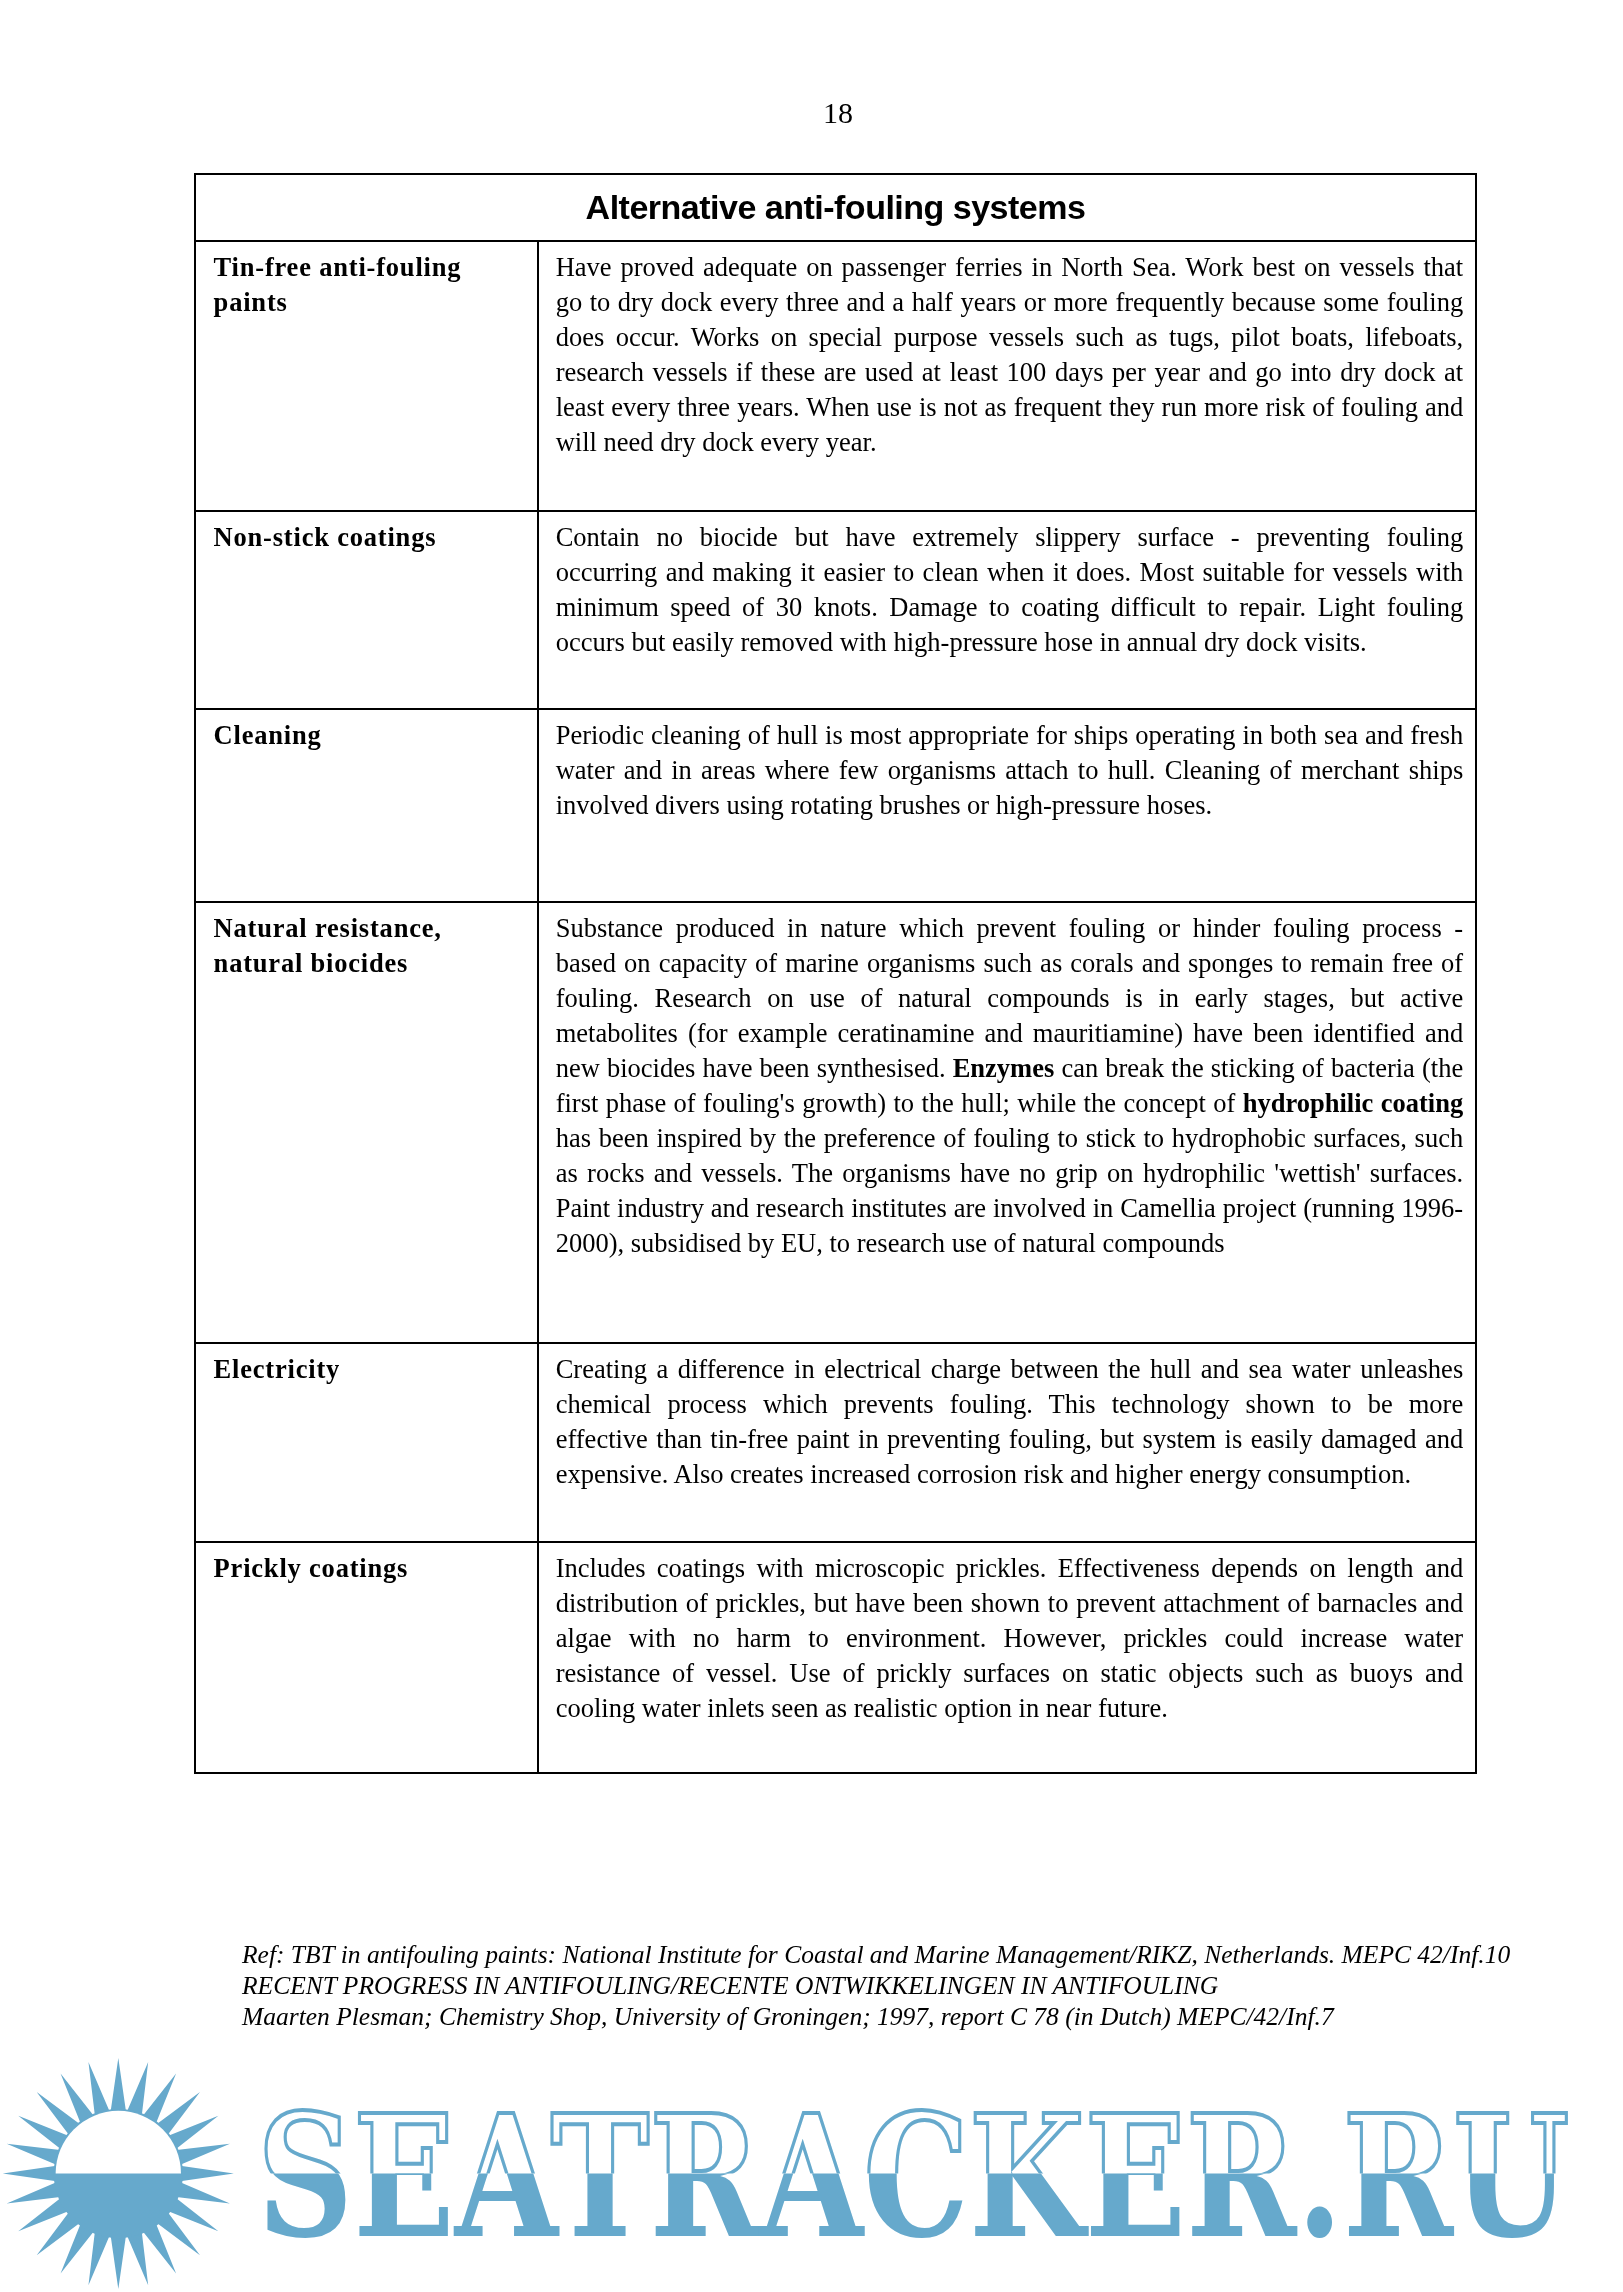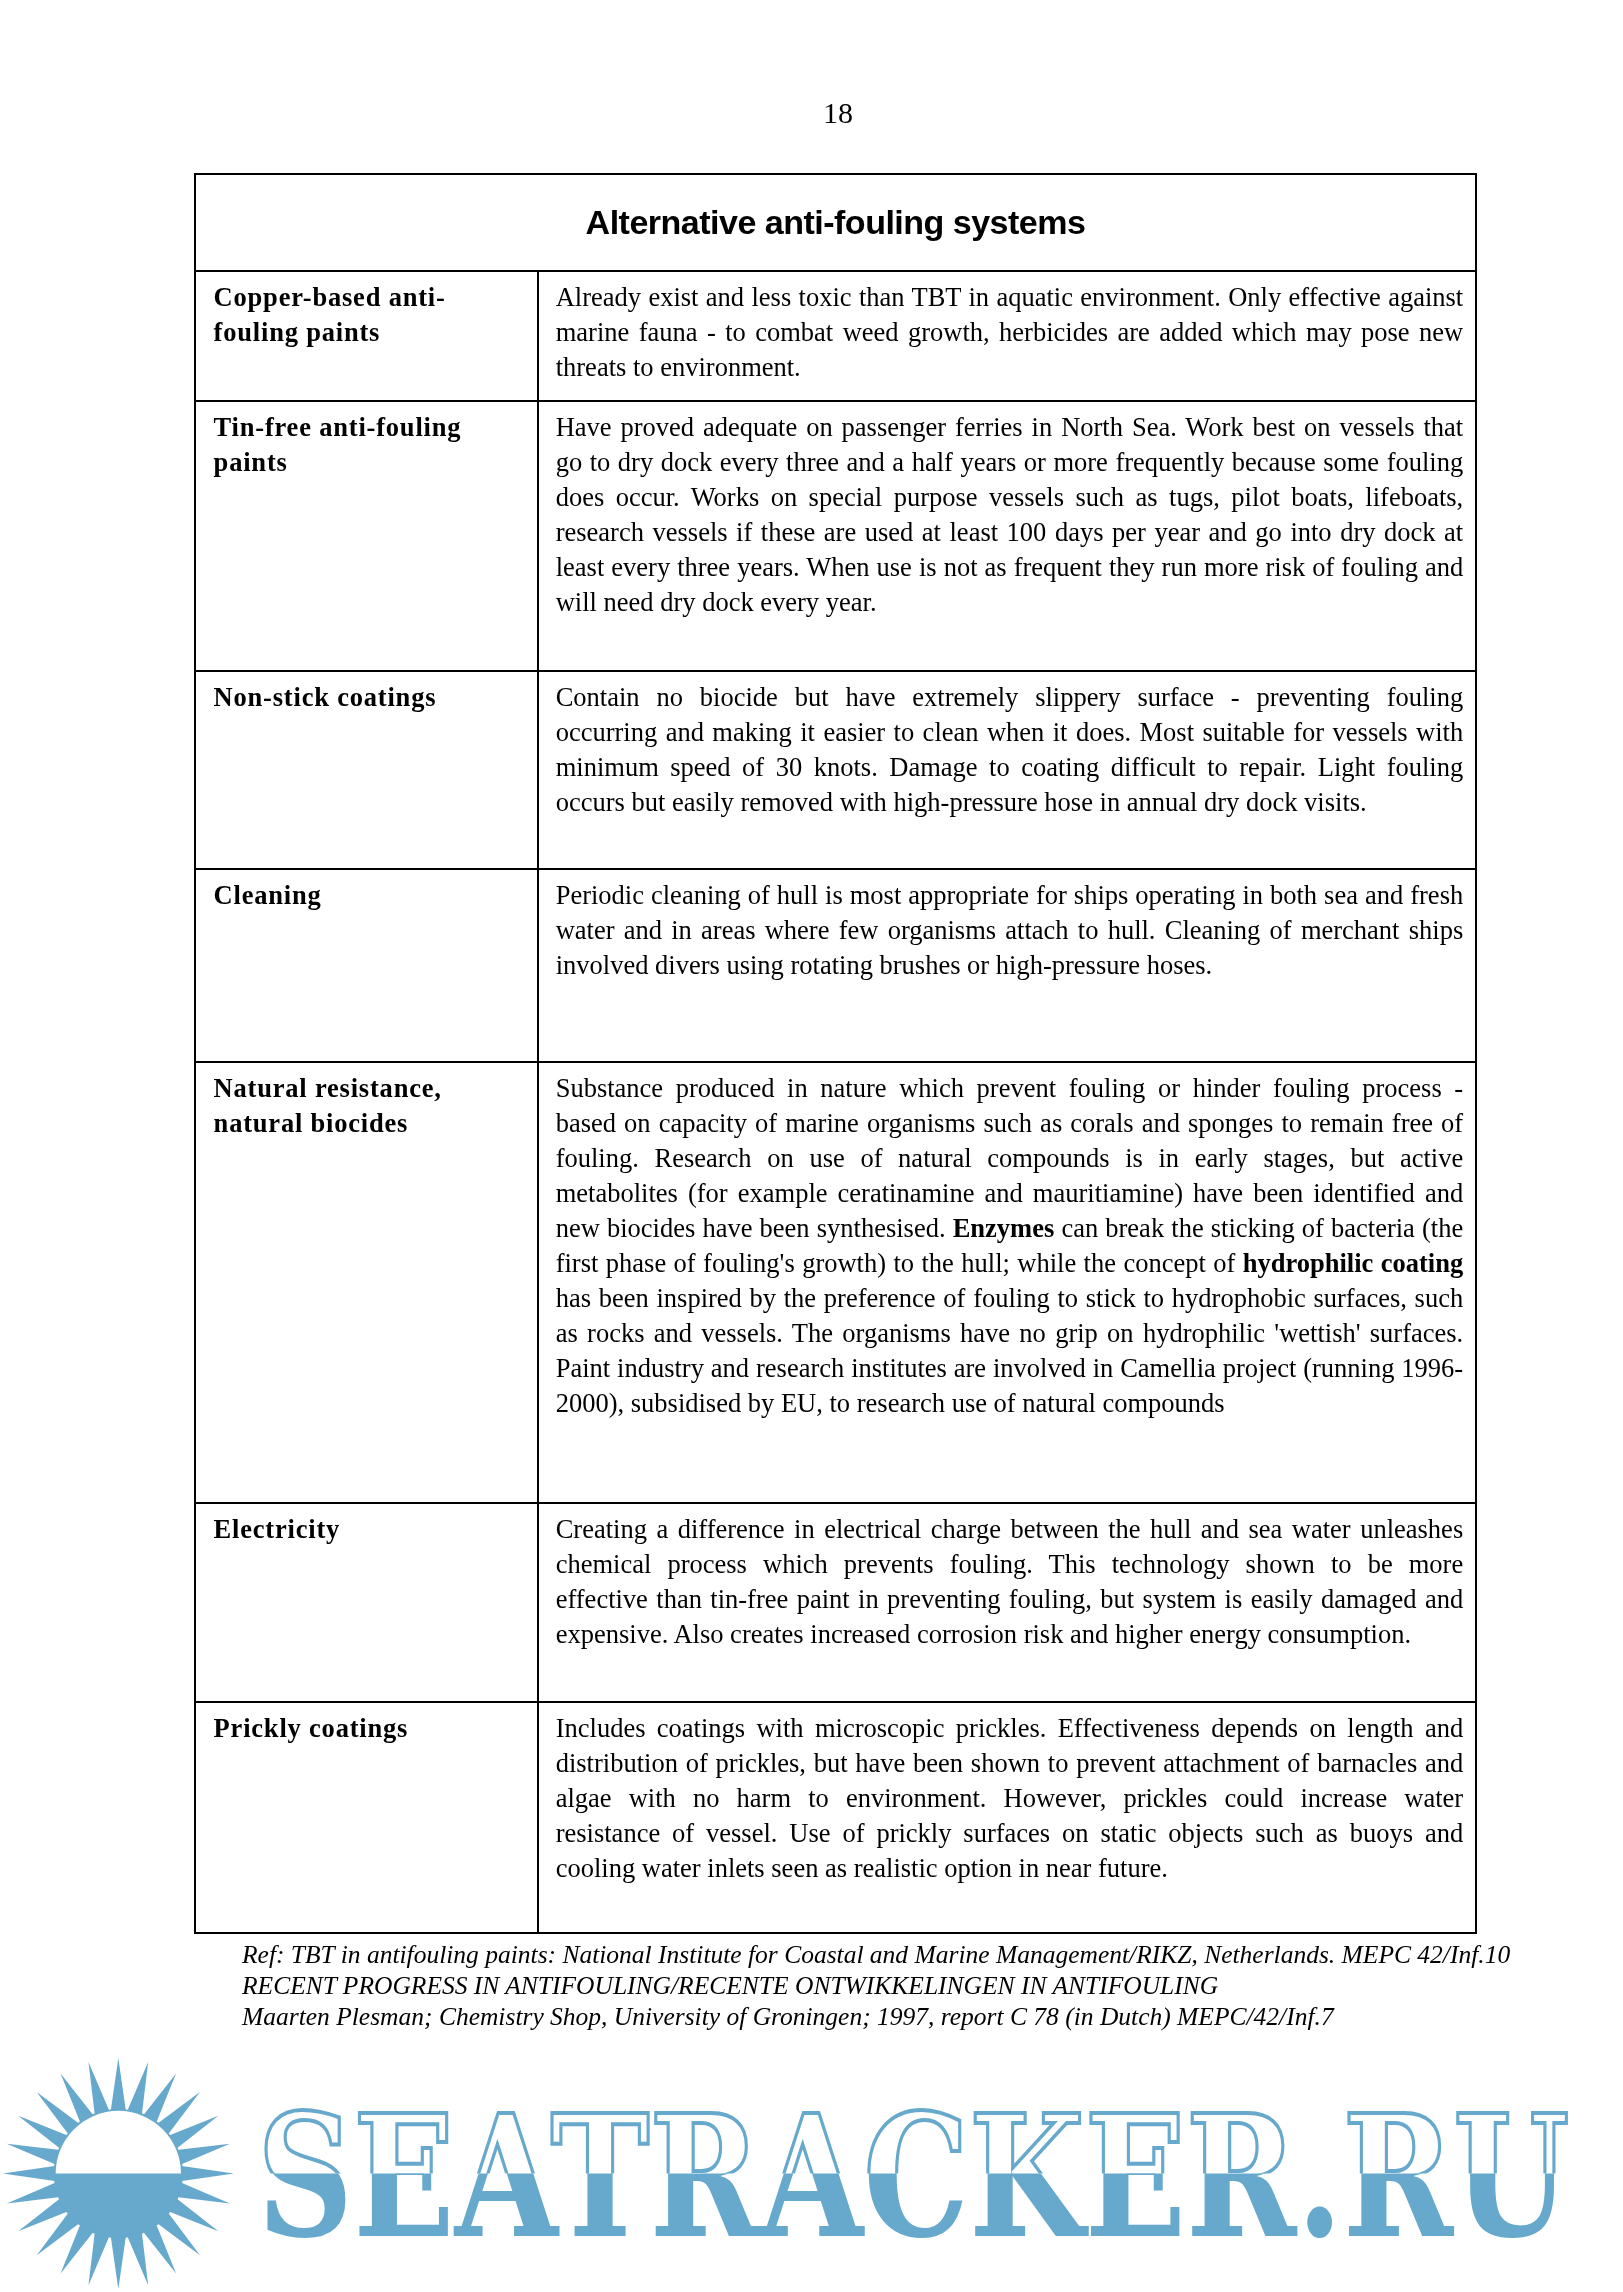--- a/index.html
+++ b/index.html
@@ -1,20 +1,20 @@
 <!DOCTYPE html>
 <html><head>
 <meta charset="utf-8">
 <style>
   html, body { margin: 0; padding: 0; background: #ffffff; }
   body { width: 1623px; height: 2293px; position: relative; overflow: hidden; font-family: "Liberation Serif", serif; color: #000; }
   .page-number { position: absolute; left: 0; width: 1676px; top: 96px; text-align: center; font-size: 30px; }
   .table-wrap { position: absolute; left: 194px; top: 173px; width: 1283px; }
   table.af { width: 100%; border-collapse: collapse; table-layout: fixed; }
-  table.af td, table.af th { border: 2.9px solid #000; vertical-align: top; padding: 15px; }
+  table.af td, table.af th { border: 2.9px solid #000; vertical-align: top; padding: 0; }
   .title-cell { height: 65px; text-align: center; vertical-align: middle !important; font-family: "Liberation Sans", sans-serif; font-weight: bold; font-size: 34px; letter-spacing: -0.5px; }
   .hdr { height: 59px; font-weight: bold; font-size: 26.5px; letter-spacing: 0.8px; text-align: center; vertical-align: middle !important; }
   col.c1 { width: 343px; }
   .method { font-weight: bold; font-size: 26.5px; letter-spacing: 0.8px; line-height: 35px; padding: 7.8px 11.8px 0 17.6px !important; }
   .desc { font-size: 26.5px; line-height: 35px; text-align: justify; padding: 7.8px 11.8px 0 16.7px !important; }
   .desc b { font-weight: bold; }
   .refs { position: absolute; left: 194px; top: 1939px; width: 1286px; font-style: italic; font-size: 25.5px; line-height: 31px; text-align: justify; margin-left: 48px; }
   .refs div { margin: 0; }
   .watermark { position: absolute; left: 0; top: 2058px; width: 1623px; height: 234px; }
 </style>
@@ -25,24 +25,20 @@
 
 <div class="table-wrap">
   <table class="af">
     <colgroup>
         <col class="c1">
         <col class="c2">
       </colgroup>
     <tbody>
       <tr>
         <td colspan="2" class="title-cell">Alternative anti-fouling systems</td>
-      </tr>
-      <tr style="height: 130px;">
-        <td class="method">Copper-based anti-fouling paints</td>
-        <td class="desc">Already exist and less toxic than TBT in aquatic environment. Only effective against marine fauna - to combat weed growth, herbicides are added which may pose new threats to environment.</td>
       </tr>
       <tr style="height: 270px;">
         <td class="method">Tin-free anti-fouling paints</td>
         <td class="desc">Have proved adequate on passenger ferries in North Sea. Work best on vessels that go to dry dock every three and a half years or more frequently because some fouling does occur. Works on special purpose vessels such as tugs, pilot boats, lifeboats, research vessels if these are used at least 100 days per year and go into dry dock at least every three years.  When use is not as frequent they run more risk of fouling and will need dry dock every year.</td>
       </tr>
       <tr style="height: 198px;">
         <td class="method">Non-stick coatings</td>
         <td class="desc">Contain no biocide but have extremely slippery surface  - preventing fouling occurring and making it easier to clean when it does. Most suitable for vessels with minimum speed of 30 knots.  Damage to coating difficult to repair. Light fouling occurs but easily removed with high-pressure hose in annual dry dock visits.</td>
       </tr>
       <tr style="height: 193px;">

